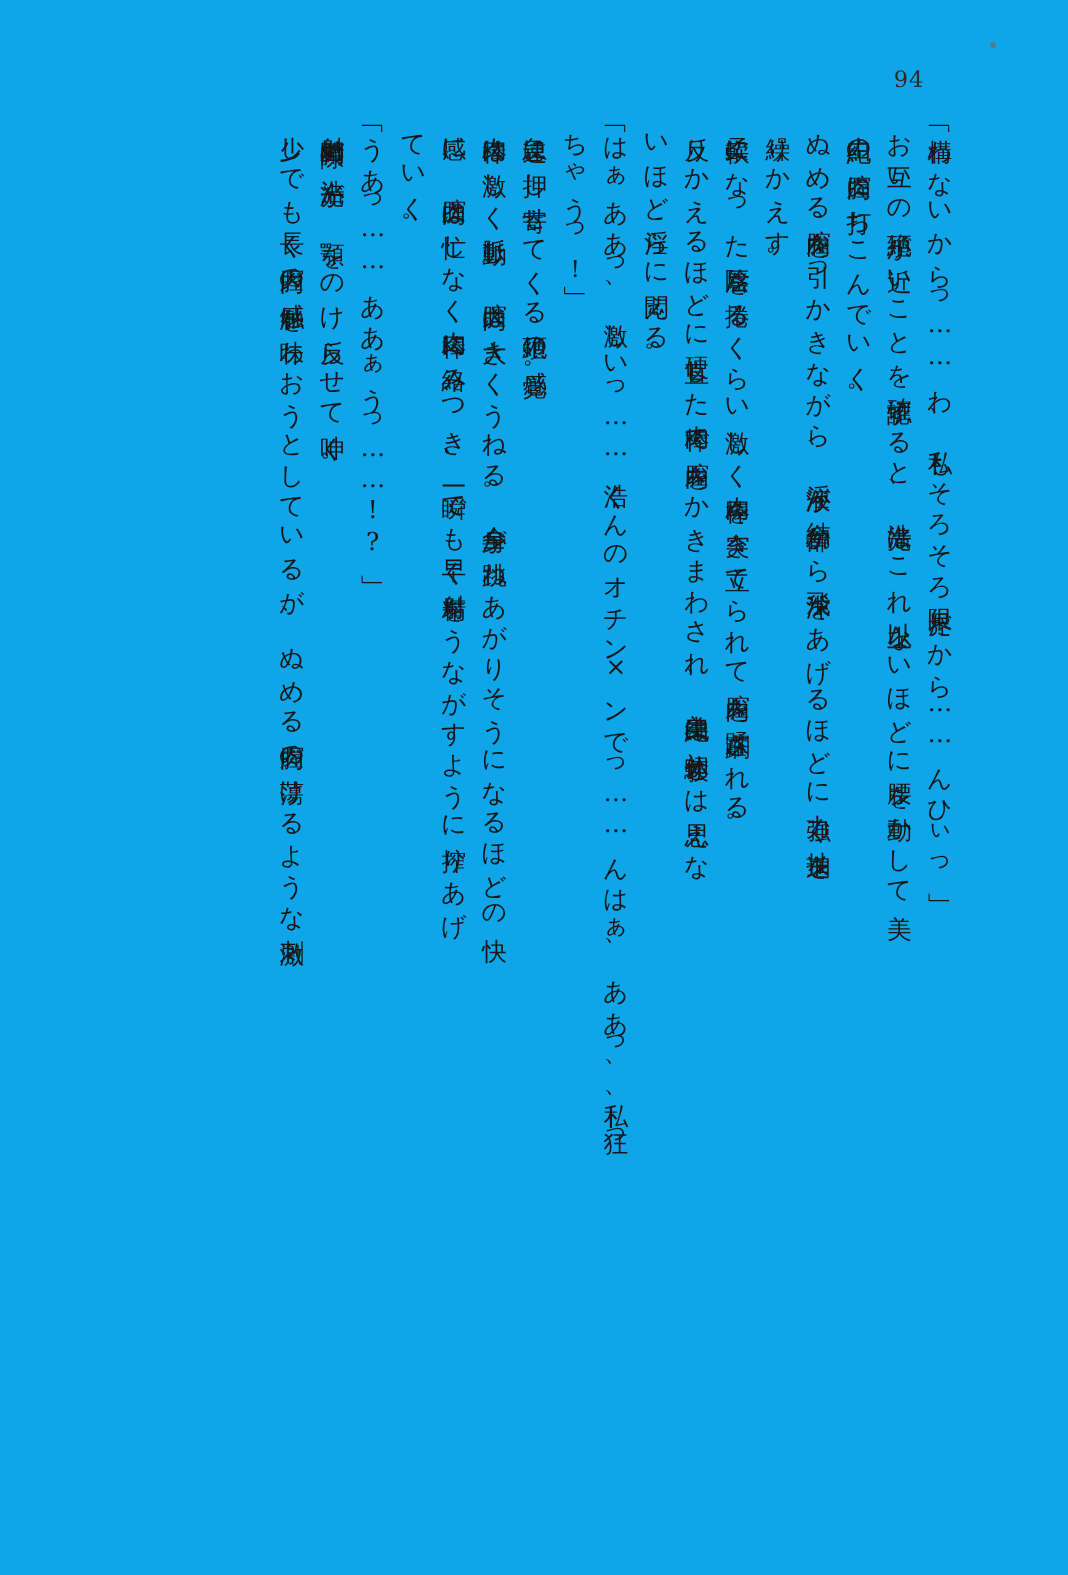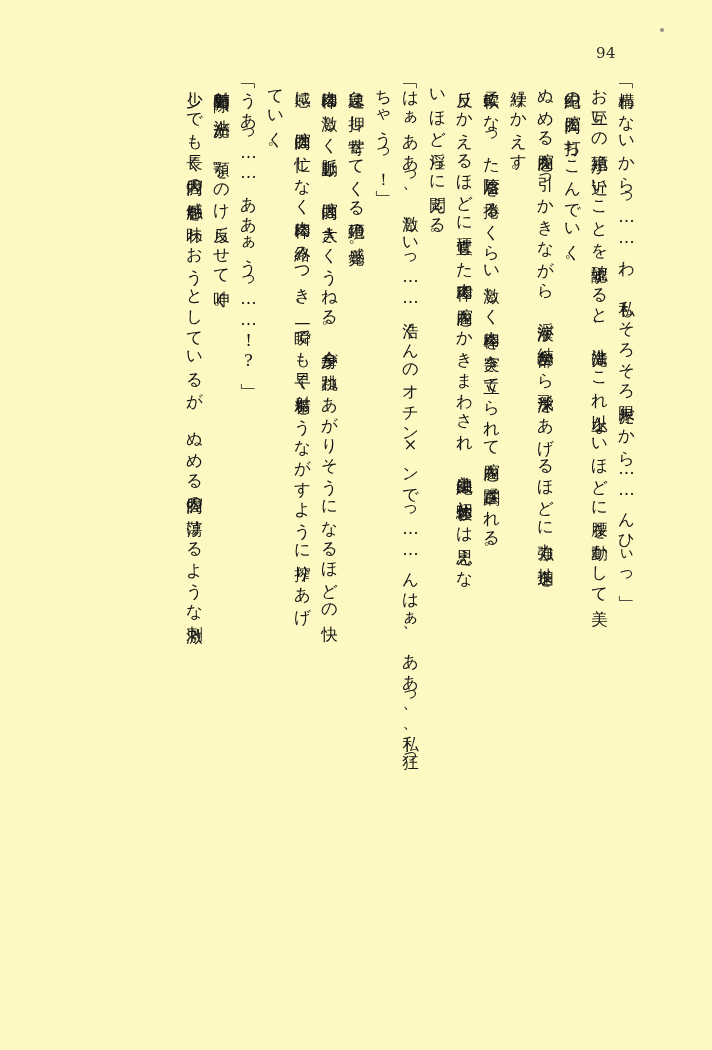--- a/index.html
+++ b/index.html
@@ -13,21 +13,21 @@
     font-family: "DejaVu Serif", "Liberation Serif", serif;
     color: #1a1a1a;
     position: relative;
     overflow: hidden;
   }
   .page {
     position: absolute;
     inset: 0;
     width: 712px;
     height: 1050px;
-    background: #fef9c3;
+    background: #0ea5e9;
   }
   
   .page-number {
     position: absolute;
     top: 44px;
     right: 96px;
     font-size: 15px;
     font-family: "DejaVu Serif", "Liberation Serif", serif;
     color: #2b2b2b;
     letter-spacing: 0.5px;

